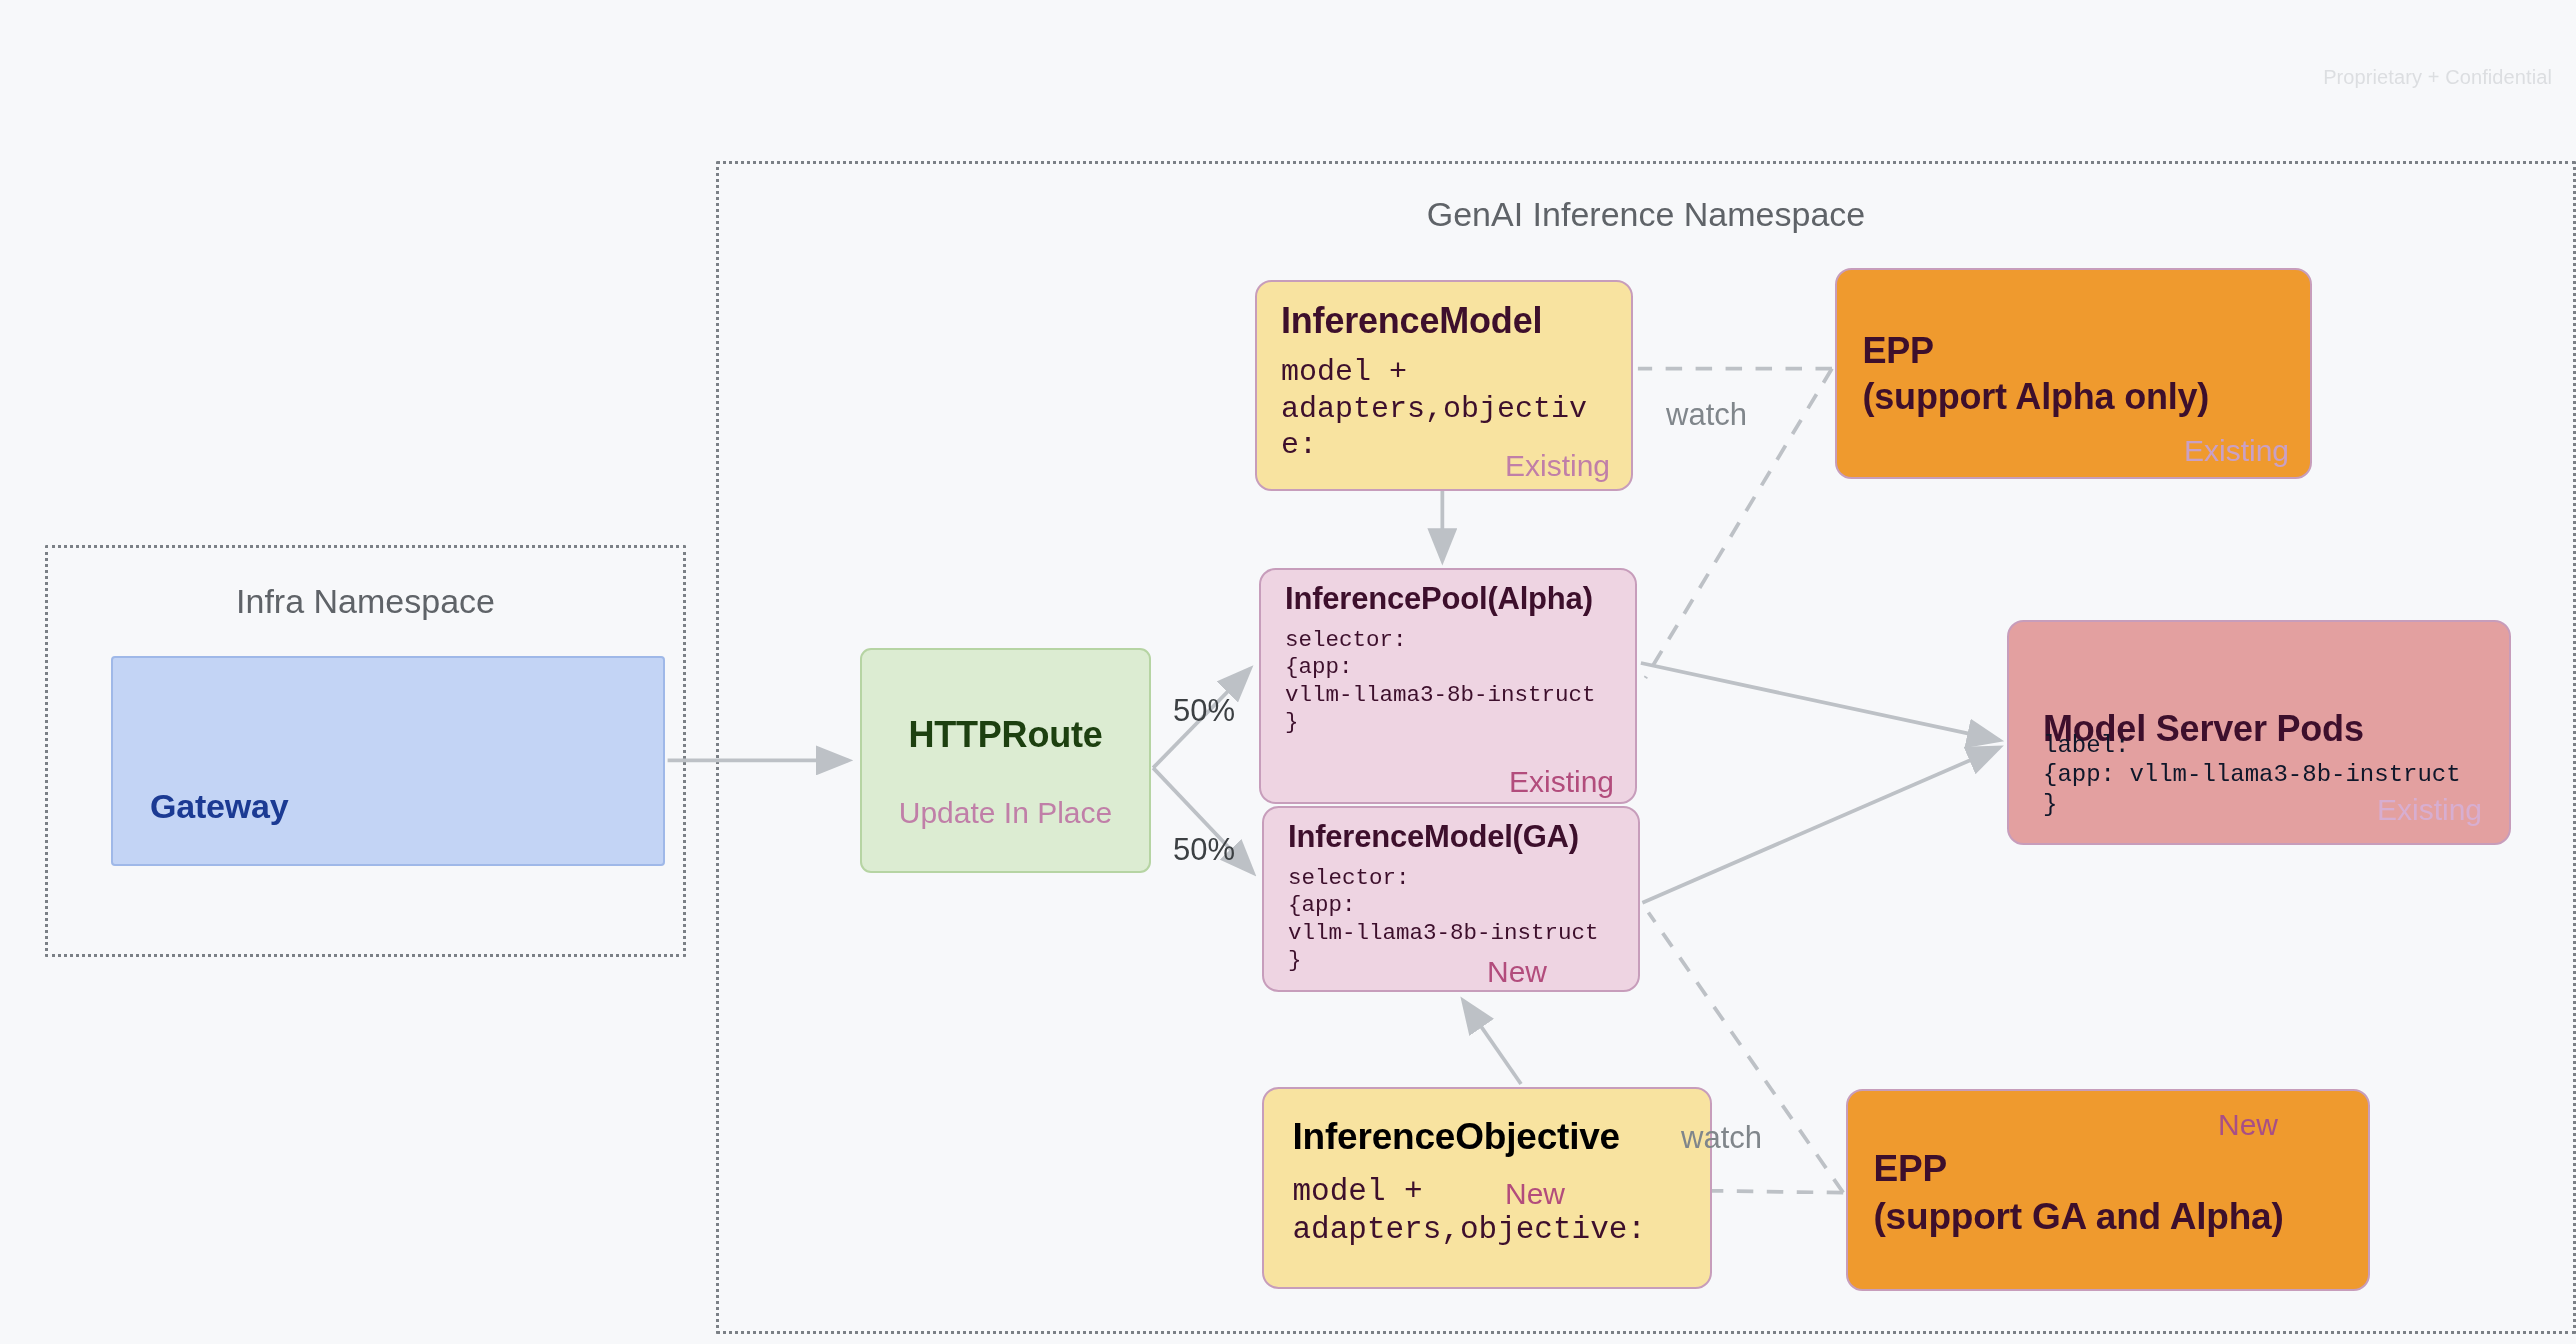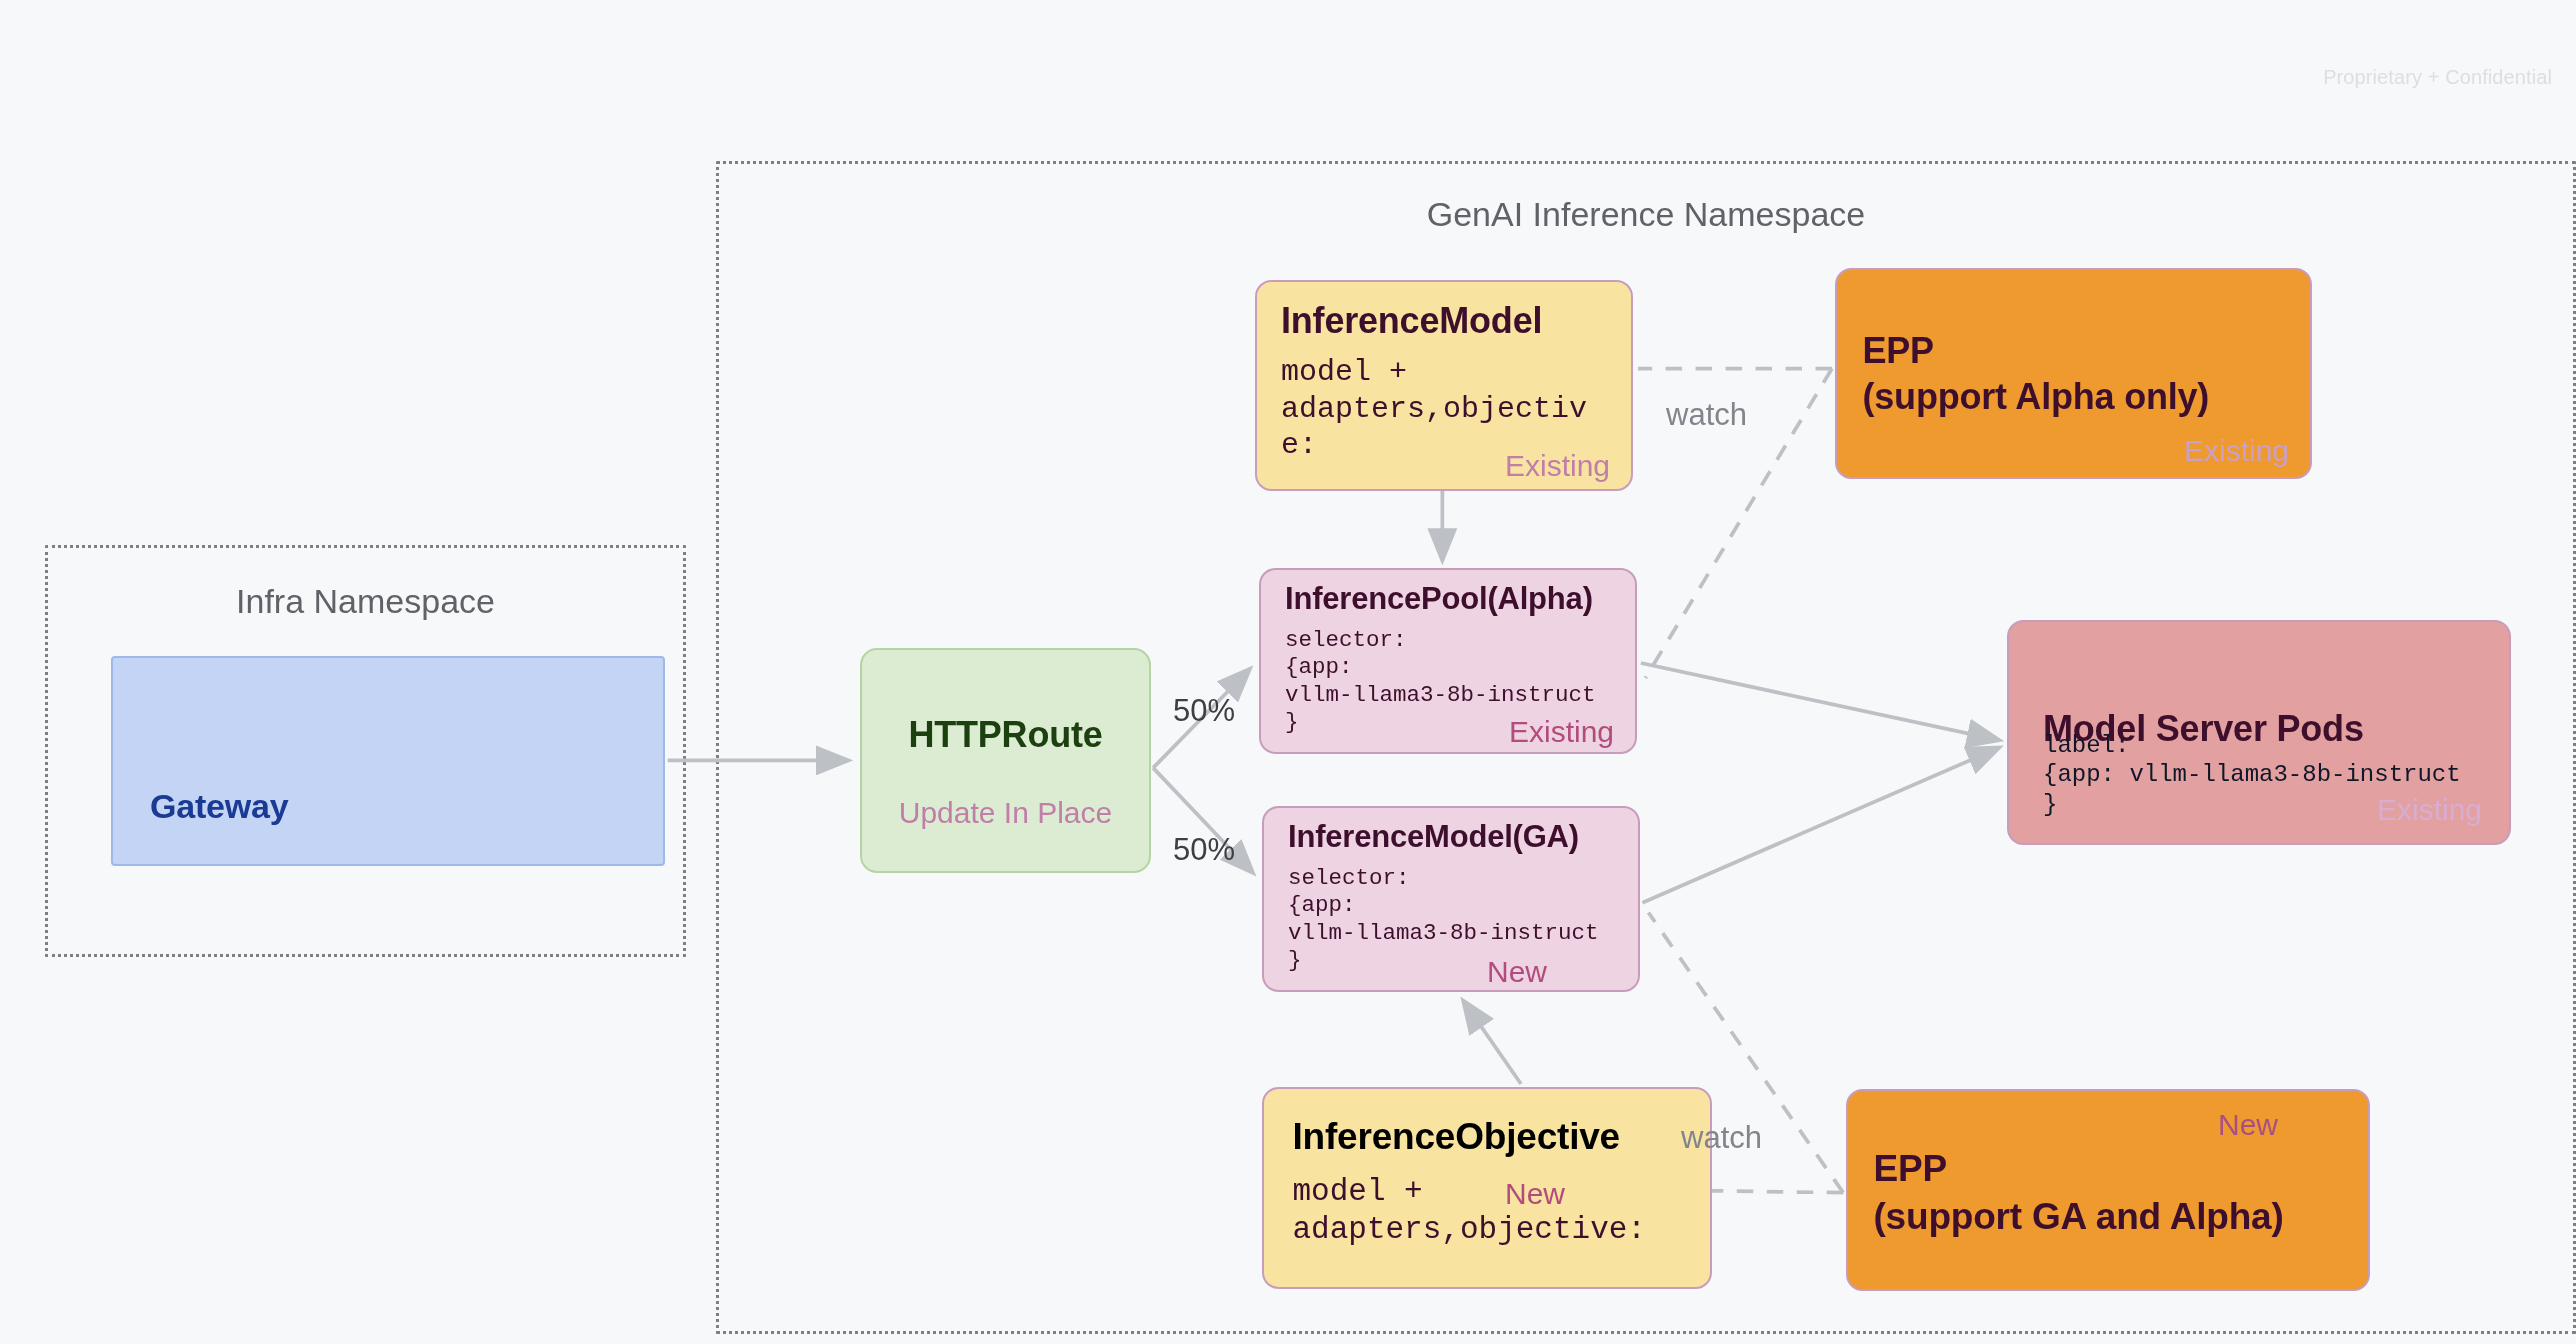--- a/index.html
+++ b/index.html
@@ -51,21 +51,21 @@
     background:#c3d4f5;border:2.2px solid #9fb8e8;border-radius:4px;
   }
   #gateway .title{
     position:absolute;left:37px;top:129px;
     font-size:34px;color:#1b3a93;
   }
 
   
   #httproute{
     left:860px;top:648px;width:291px;height:225px;
-    background:#dcecd2;border:2.2px solid #b6d4a3;border-radius:17px;
+    background:#dcecd2;border:2.2px solid #b6d4a3;border-radius:11px;
   }
   #httproute .title{
     position:absolute;left:0;right:0;top:64px;text-align:center;
     font-size:36px;color:#1d4010;
   }
   #httproute .sub{
     position:absolute;left:0;right:0;top:146px;text-align:center;
     font-size:30px;color:#c07fa8;
   }
 
@@ -88,21 +88,21 @@
     left:1835px;top:268px;width:477px;height:211px;
     background:#ef9a2e;
   }
   #epp-alpha .title{
     position:absolute;left:25.5px;top:58px;font-size:36px;color:#3d0f2c;line-height:1.28;
   }
   #epp-alpha .tag{right:21px;bottom:9px;color:#c9a0c6;}
 
   
   #pool-alpha{
-    left:1259px;top:568px;width:378px;height:186px;
+    left:1259px;top:568px;width:378px;height:236px;
     background:#eed4e2;
   }
   #pool-alpha .title{
     position:absolute;left:24px;top:10.5px;font-size:31px;color:#3d0f2c;
   }
   #pool-alpha .code{
     position:absolute;left:24px;top:57px;right:10.5px;
     font-size:22.5px;color:#3d0f2c;white-space:pre;
   }
   #pool-alpha .tag{right:21px;bottom:3px;color:#b24c7c;}

